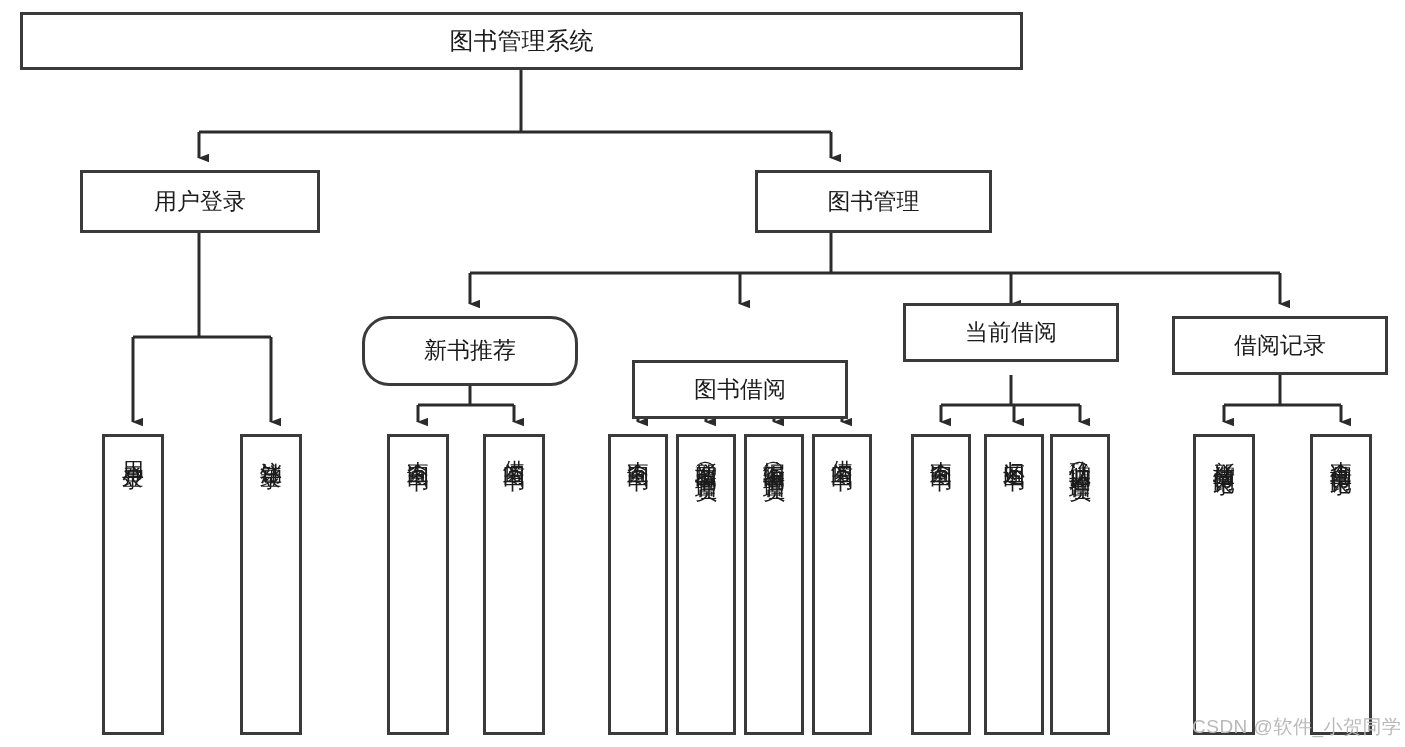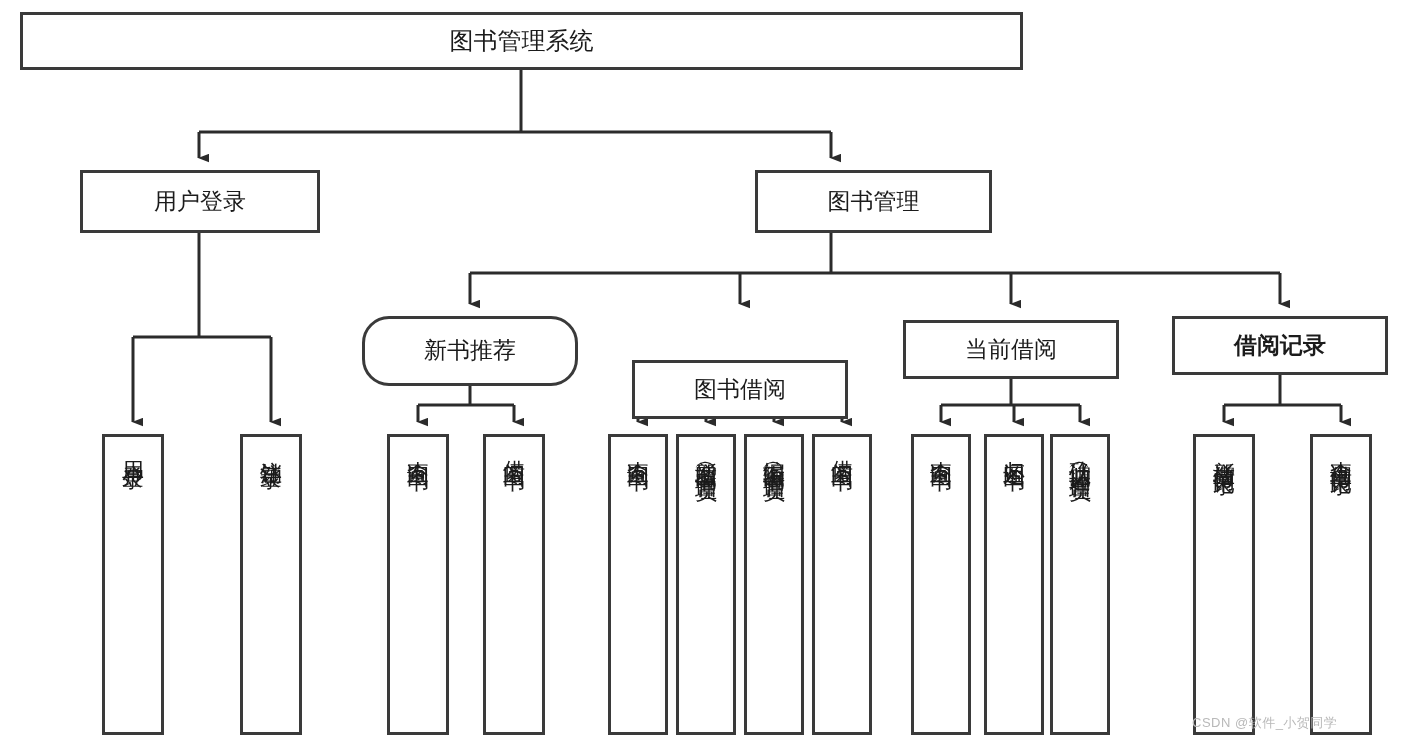--- a/index.html
+++ b/index.html
@@ -56,21 +56,21 @@
     text-orientation: upright;
     letter-spacing: 3px;
     font-size: 22px;
     line-height: 1;
   }
   .node.root .node-label { font-size: 24px; }
   .watermark {
     position: absolute;
     left: 1192px;
     top: 714px;
-    font-size: 13px;
+    font-size: 19px;
     color: #b9b9b9;
     white-space: nowrap;
     letter-spacing: 0.5px;
   }
 </style>
 </head>
 <body>
 
 <div id="diagram-root">
 
@@ -134,24 +134,24 @@
   <div class="node horizontal" style="left: 711px; top: 170px; width: 237px; height: 63px; margin-left: 44px;">
     <span class="node-label">图书管理</span>
   </div>
 
   <div class="node horizontal" style="left: 362px; top: 316px; width: 216px; height: 70px; border-radius: 27px;">
     <span class="node-label">新书推荐</span>
   </div>
   <div class="node horizontal" style="left: 632px; top: 316px; width: 216px; height: 59px; margin-top: 44px;">
     <span class="node-label">图书借阅</span>
   </div>
-  <div class="node horizontal" style="left: 903px; top: 320px; width: 216px; height: 59px;">
+  <div class="node horizontal" style="left: 903px; top: 303px; width: 216px; height: 59px;">
     <span class="node-label">当前借阅</span>
   </div>
-  <div class="node horizontal" style="left: 1172px; top: 316px; width: 216px; height: 59px; font-weight: bold;">
+  <div class="node horizontal" style="left: 1172px; top: 316px; width: 216px; height: 59px;">
     <span class="node-label">借阅记录</span>
   </div>
 
   <div class="node vertical" style="left: 102px; top: 434px; width: 62px; height: 301px;">
     <span class="node-label">用户登录</span>
   </div>
   <div class="node vertical" style="left: 240px; top: 434px; width: 62px; height: 301px;">
     <span class="node-label">注销登录</span>
   </div>
 

